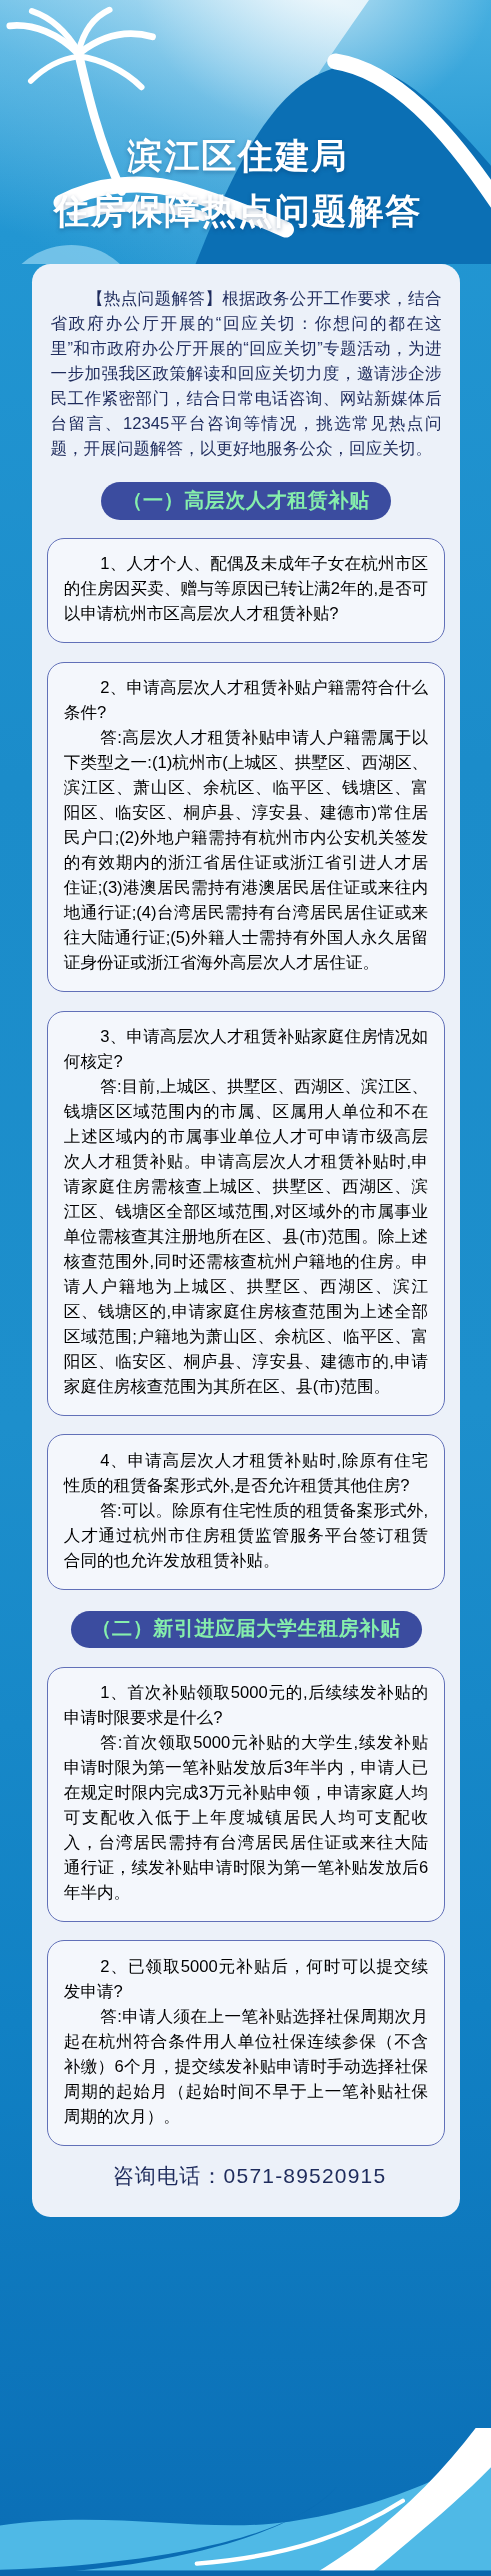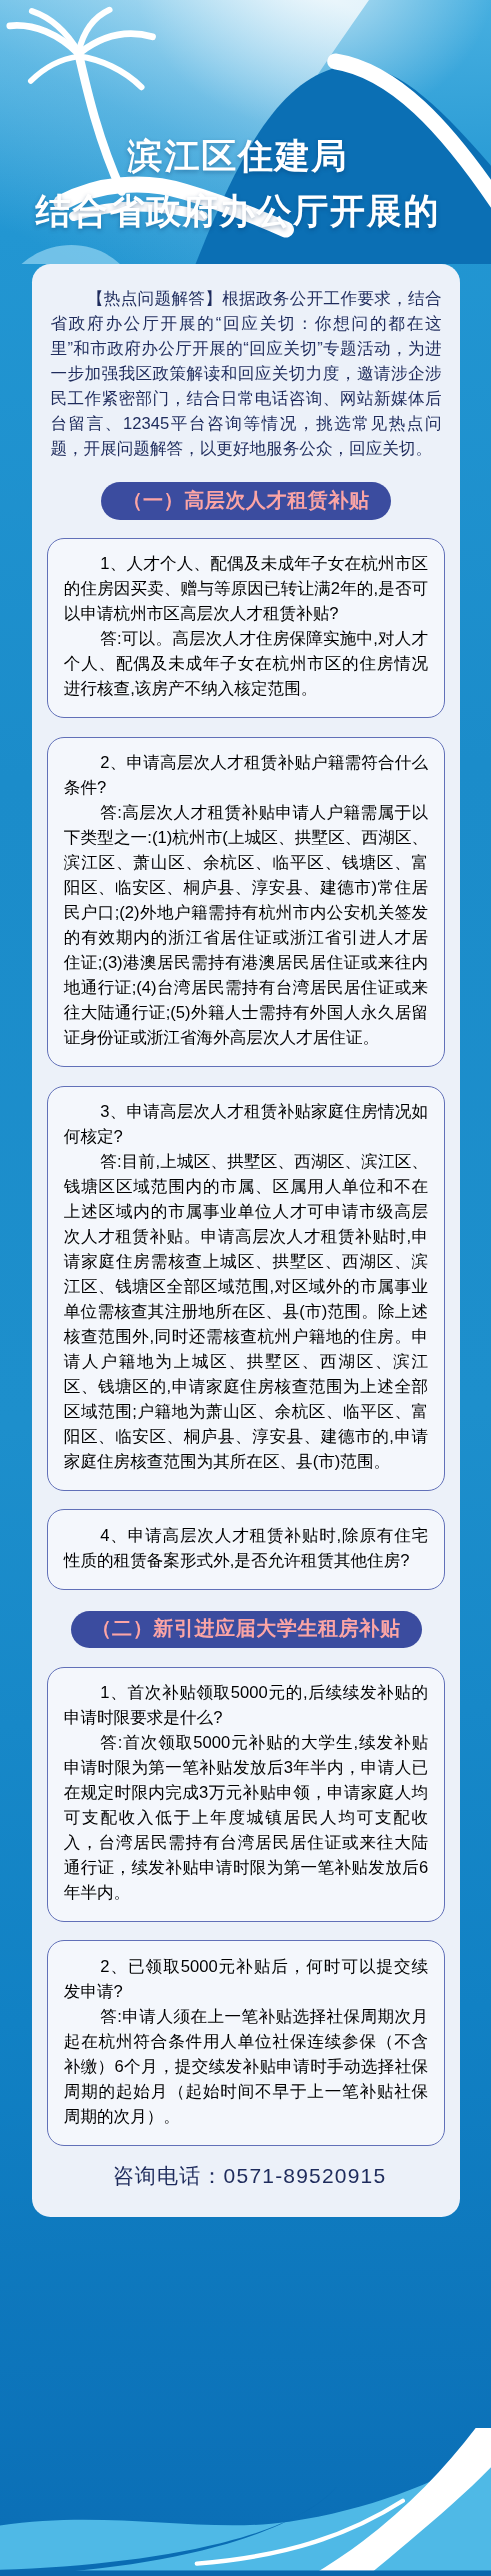--- a/index.html
+++ b/index.html
@@ -34,21 +34,21 @@
     z-index:2;
   }
   .intro{
     margin:22px 18.4px 0 18.4px;
     font-size:16.6px;line-height:25px;
     color:#1e2b5c;text-align:justify;text-indent:2.2em;
   }
   .pill{
     margin:21px auto 0 auto;
     width:fit-content;max-width:381px;
-    background:#3b4c9f;color:#fca5a5;
+    background:#3b4c9f;color:#86efac;
     border-radius:19px;
     padding:6.8px 21px 8px 21px;
     font-size:20px;font-weight:bold;line-height:1.15;
     letter-spacing:0.6px;text-align:right;
   }
   .card{
     margin:18.4px 14.8px 0 14.8px;
     background:#f4f7fc;
     border:1.8px solid #6170b8;
     border-radius:17px;
@@ -95,47 +95,47 @@
       <path d="M128 84 C 136 50 152 28 178 16" stroke-width="10"></path>
       <path d="M130 86 C 166 58 206 48 248 60" stroke-width="11"></path>
       <path d="M129 92 C 162 96 202 114 230 142" stroke-width="10"></path>
       <path d="M127 92 C 98 96 70 112 50 132" stroke-width="9"></path>
       <path d="M100 330 C 160 298 235 292 300 312 C 355 328 415 352 465 374" stroke-width="26"></path>
       <path d="M120 352 C 190 330 260 332 330 352" stroke-width="16"></path>
     </g>
   </svg>
 
   <h1 class="title t1">滨江区住建局</h1>
-  <h1 class="title t2">结合省政府办公厅开展的</h1>
+  <h1 class="title t2">住房保障热点问题解答</h1>
 
   <div class="panel">
 
     <p class="intro">【热点问题解答】根据政务公开工作要求，结合省政府办公厅开展的“回应关切：你想问的都在这里”和市政府办公厅开展的“回应关切”专题活动，为进一步加强我区政策解读和回应关切力度，邀请涉企涉民工作紧密部门，结合日常电话咨询、网站新媒体后台留言、12345平台咨询等情况，挑选常见热点问题，开展问题解答，以更好地服务公众，回应关切。</p>
 
     <div class="pill">
       <span>（一）高层次人才租赁补贴</span>
     </div>
 
     <div class="card">
       <p>1、人才个人、配偶及未成年子女在杭州市区的住房因买卖、赠与等原因已转让满2年的,是否可以申请杭州市区高层次人才租赁补贴?</p>
-      <p>答:可以。高层次人才住房保障实施中,对人才个人、配偶及未成年子女在杭州市区的住房情况进行核查,该房产不纳入核定范围。</p>
     </div>
 
     <div class="card">
       <p>2、申请高层次人才租赁补贴户籍需符合什么条件?</p>
       <p>答:高层次人才租赁补贴申请人户籍需属于以下类型之一:(1)杭州市(上城区、拱墅区、西湖区、滨江区、萧山区、余杭区、临平区、钱塘区、富阳区、临安区、桐庐县、淳安县、建德市)常住居民户口;(2)外地户籍需持有杭州市内公安机关签发的有效期内的浙江省居住证或浙江省引进人才居住证;(3)港澳居民需持有港澳居民居住证或来往内地通行证;(4)台湾居民需持有台湾居民居住证或来往大陆通行证;(5)外籍人士需持有外国人永久居留证身份证或浙江省海外高层次人才居住证。</p>
     </div>
 
     <div class="card">
       <p>3、申请高层次人才租赁补贴家庭住房情况如何核定?</p>
       <p>答:目前,上城区、拱墅区、西湖区、滨江区、钱塘区区域范围内的市属、区属用人单位和不在上述区域内的市属事业单位人才可申请市级高层次人才租赁补贴。申请高层次人才租赁补贴时,申请家庭住房需核查上城区、拱墅区、西湖区、滨江区、钱塘区全部区域范围,对区域外的市属事业单位需核查其注册地所在区、县(市)范围。除上述核查范围外,同时还需核查杭州户籍地的住房。申请人户籍地为上城区、拱墅区、西湖区、滨江区、钱塘区的,申请家庭住房核查范围为上述全部区域范围;户籍地为萧山区、余杭区、临平区、富阳区、临安区、桐庐县、淳安县、建德市的,申请家庭住房核查范围为其所在区、县(市)范围。</p>
     </div>
 
     <div class="card">
       <p>4、申请高层次人才租赁补贴时,除原有住宅性质的租赁备案形式外,是否允许租赁其他住房?</p>
+      <p>答:可以。除原有住宅性质的租赁备案形式外,人才通过杭州市住房租赁监管服务平台签订租赁合同的也允许发放租赁补贴。</p>
     </div>
 
     <div class="pill">
       <span>（二）新引进应届大学生租房补贴</span>
     </div>
 
     <div class="card">
       <p>1、首次补贴领取5000元的,后续续发补贴的申请时限要求是什么?</p>
       <p>答:首次领取5000元补贴的大学生,续发补贴申请时限为第一笔补贴发放后3年半内，申请人已在规定时限内完成3万元补贴申领，申请家庭人均可支配收入低于上年度城镇居民人均可支配收入，台湾居民需持有台湾居民居住证或来往大陆通行证，续发补贴申请时限为第一笔补贴发放后6年半内。</p>
     </div>

